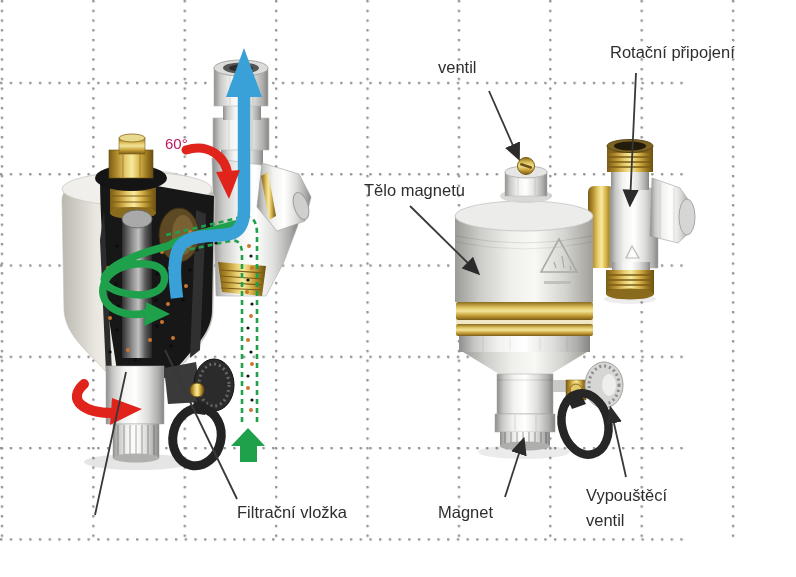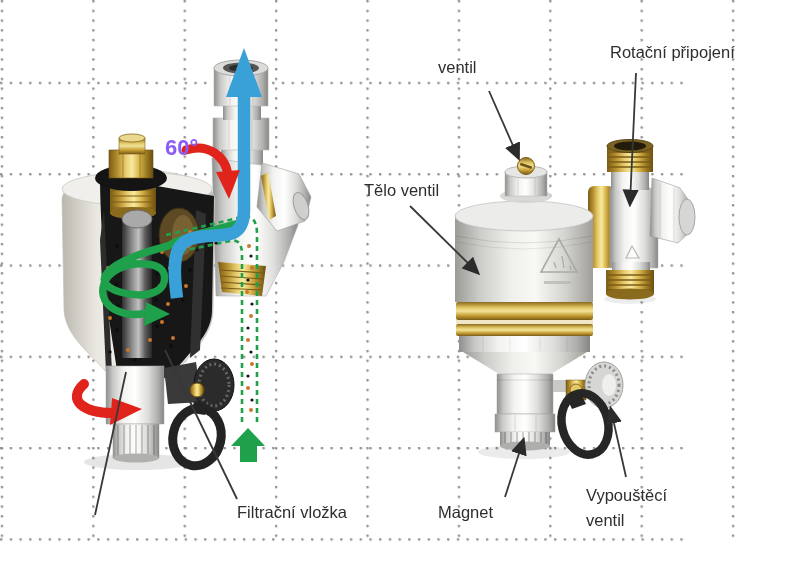--- a/index.html
+++ b/index.html
@@ -8,21 +8,21 @@
   
   .grid-h{position:absolute;left:0;top:0;width:686px;height:543px;pointer-events:none;
           background-image:radial-gradient(circle at 1.2px 1.2px,#949494 1.05px,rgba(0,0,0,0) 1.6px);
           background-size:9.72px 91.3px;background-position:0px 81.8px;}
   .grid-v{position:absolute;left:0;top:0;width:737px;height:543px;pointer-events:none;
           background-image:radial-gradient(circle at 1.2px 1.2px,#949494 1.05px,rgba(0,0,0,0) 1.6px);
           background-size:91.4px 9.72px;background-position:0.8px 0px;}
   svg.art{position:absolute;left:0;top:0;}
   .lbl{position:absolute;color:#2e2e2e;font-size:16.5px;line-height:23px;white-space:nowrap;}
   .lbl span{display:block;}
-  .angle{position:absolute;left:165px;top:135px;color:#8b5cf6;font-size:22px;font-weight:bold;}
+  .angle{position:absolute;left:165px;top:135px;color:#be185d;font-size:15px;font-weight:normal;}
 </style>
 </head>
 <body>
 
 <div class="stage">
 
   <div class="grid-h"></div>
   <div class="grid-v"></div>
 
   <svg class="art" width="796" height="577" viewBox="0 0 796 577">
@@ -349,21 +349,21 @@
 
   <div class="lbl" style="left:438px;top:56px;">
     <span>ventil</span>
   </div>
 
   <div class="lbl" style="left:582px;top:41px;margin-left:28px;">
     <span>Rotační připojení</span>
   </div>
 
   <div class="lbl" style="left:364px;top:179px;">
-    <span>Tělo ventil</span>
+    <span>Tělo magnetu</span>
   </div>
 
   <div class="lbl" style="left:438px;top:501px;">
     <span>Magnet</span>
   </div>
 
   <div class="lbl" style="left:586px;top:483px;line-height:25px;">
     <span>Vypouštěcí</span>
     <span>ventil</span>
   </div>

